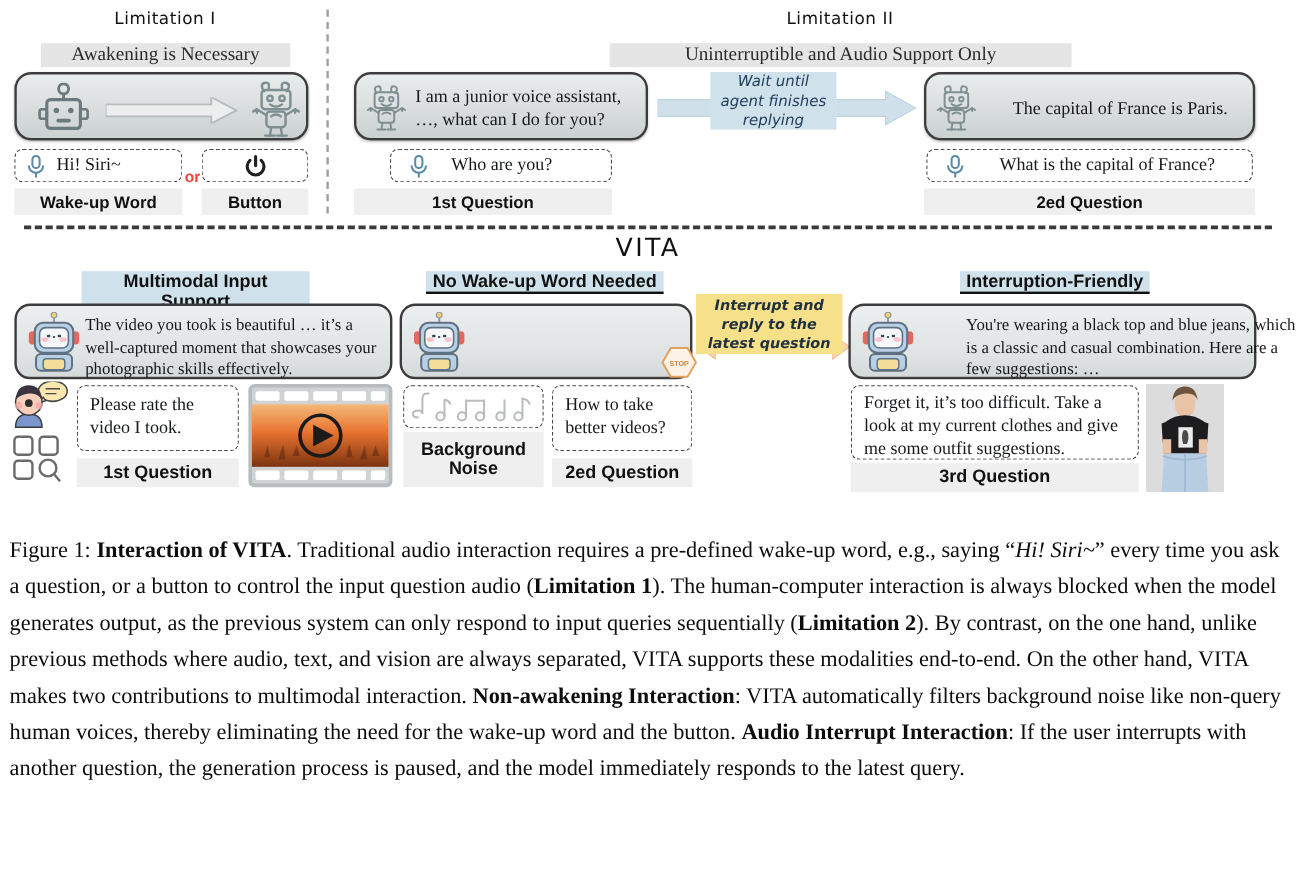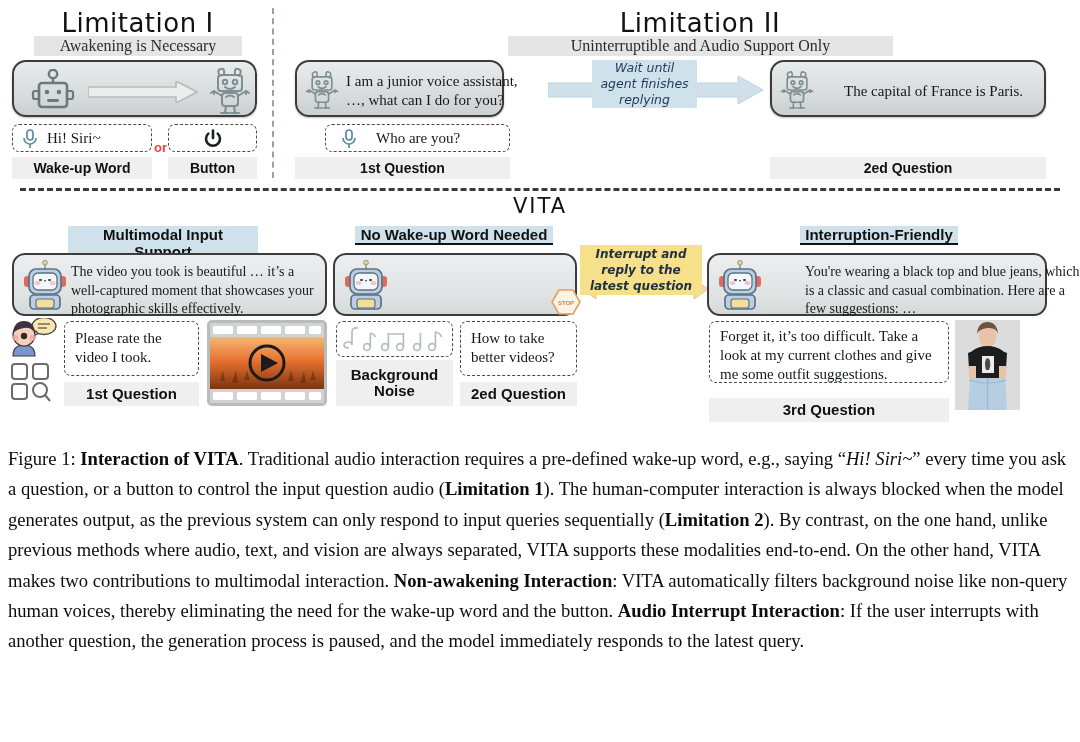--- a/index.html
+++ b/index.html
@@ -21,21 +21,21 @@
     border-left:2px dashed #9aa0a6;
   }
   .hdivider {
     position:absolute; left:20px; top:188px; width:1040px; height:0;
     border-top:3px dashed #3b3b3b;
   }
 
   .lim-title {
     position:absolute;
     font-family:"DejaVu Sans", sans-serif;
-    font-size:26px; font-weight:400; letter-spacing:0.5px;
+    font-size:14px; font-weight:400; letter-spacing:0.5px;
     color:#111; text-align:center;
   }
   .lim-sub {
     position:absolute; text-align:center;
     font-family:"Liberation Serif", serif;
     font-size:16px; color:#2b2b2b;
     background:#e5e5e5;
     padding:1px 6px;
   }
 
@@ -224,21 +224,21 @@
       </span>
     </div>
 
     <div class="chip" style="left:12px; top:157px; width:140px; height:22px;">Wake-up Word</div>
     <div class="chip" style="left:168px; top:157px; width:89px; height:22px;">Button</div>
 
     <div class="lim-title" style="left:580px; top:8px; width:240px;">Limitation II</div>
 
     <div class="lim-sub" style="left:508px; top:36px; width:385px;">Uninterruptible and Audio Support Only</div>
 
-    <div class="panel" style="left:295px; top:60px; width:209px; height:57px;">
+    <div class="panel" style="left:295px; top:60px; width:245px; height:57px;">
       <span class="grid-icon" style="left:7px; top:6px;">
         <svg width="36" height="44" viewBox="0 0 44 48">
           <g fill="none" stroke="#7f8e91" stroke-width="2" stroke-linecap="round">
             <path d="M12 9 q-4 -6 1 -7 q4 -1 3 5"></path>
             <path d="M31 9 q4 -6 -1 -7 q-4 -1 -3 5"></path>
             <rect x="10" y="8" width="24" height="16" rx="3"></rect>
             <circle cx="17" cy="15" r="2.2"></circle>
               <circle cx="27" cy="15" r="2.2"></circle>
             <path d="M17 20 q5 4 10 0"></path>
             <rect x="14" y="26" width="16" height="13" rx="3"></rect>
@@ -288,20 +288,30 @@
             <path d="M14 29 L6 24 M6 24 l-3 2 M6 24 l0 3"></path>
             <path d="M30 29 L38 24 M38 24 l3 2 M38 24 l0 3"></path>
             <path d="M18 39 L17 46 M26 39 L27 46"></path>
             <path d="M13 46 h8 M23 46 h8"></path>
           </g>
         </svg>
       </span>
       <span class="panel-text" style="left:72px; top:20px;">The capital of France is Paris.</span>
     </div>
 
+    <div class="dashed" style="left:772px; top:124px; width:272px; height:28px;">
+      <span class="grid-icon" style="left:14px; top:3px;">
+        <svg width="18" height="22" viewBox="0 0 18 22">
+          <rect x="6" y="2" width="6" height="10" rx="3" fill="none" stroke="#5b8aa6" stroke-width="1.7"></rect>
+          <path d="M3 10 a6 6 0 0 0 12 0" fill="none" stroke="#5b8aa6" stroke-width="1.7"></path>
+          <line x1="9" y1="16" x2="9" y2="20" stroke="#5b8aa6" stroke-width="1.7"></line>
+        </svg>
+      </span>
+      <span class="dashed-text" style="left:60px; top:4px;">What is the capital of France?</span>
+    </div>
 
     <div class="chip" style="left:770px; top:157px; width:276px; height:22px;">2ed Question</div>
 
     <div class="hdivider"></div>
   </div>
 
   <div class="vita-title">VITA</div>
 
   <div class="feat-title" style="left:355px; top:226px; width:198px;">No Wake-up Word Needed</div>
   <div class="feat-title" style="left:68px; top:226px; width:190px;">Multimodal Input Support</div>
@@ -469,21 +479,21 @@
         <rect x="8" y="35" width="30" height="14" rx="4" fill="#b9cfe3" stroke="#5d7183" stroke-width="1.7"></rect>
         <rect x="14" y="39" width="18" height="9" rx="2.5" fill="#f4dd9a" stroke="#5d7183" stroke-width="1.2"></rect>
       </svg>
     </span>
     <span class="vita-text" style="left:57px; top:8px; width:278px;margin-left:39px;">You're wearing a black top and blue jeans, which is a classic and casual combination. Here are a few suggestions:  …</span>
   </div>
 
   <div class="dashed" style="left:709px; top:321px; width:240px; height:62px;padding-left:10px;">
     <span class="dashed-text" style="left:10px; top:5px; width:222px;">Forget it, it’s too difficult. Take a look at my current clothes and give me some outfit suggestions.</span>
   </div>
-  <div class="chip" style="left:709px; top:398px; width:240px; height:24px; font-size:15px;">3rd Question</div>
+  <div class="chip" style="left:709px; top:386px; width:240px; height:24px; font-size:15px;">3rd Question</div>
 
   <div class="photo" style="left:955px; top:320px; width:65px; height:90px;">
     <svg width="65" height="90" viewBox="0 0 65 90">
       <rect x="0" y="0" width="65" height="90" fill="#dcdcdc"></rect>
       <path d="M24 16 q0 -10 8.5 -10 q8.5 0 8.5 10 q0 11 -8.5 11 q-8.5 0 -8.5 -11 z" fill="#e9c3a7"></path>
       <path d="M22 14 q1 -12 10.5 -12 q9.5 0 10.5 12 q-2 -7 -10.5 -6 q-8.5 1 -10.5 6 z" fill="#6d543f"></path>
       <path d="M28 25 h9 v6 h-9 z" fill="#e9c3a7"></path>
       <path d="M17 31 q7 -5 15.5 -5 q8.5 0 15.5 5 l2 27 h-35 z" fill="#1d1d20"></path>
       <path d="M13 33 l5 -2 l2 17 l-6 1 z" fill="#1d1d20"></path>
       <path d="M52 33 l-5 -2 l-2 17 l6 1 z" fill="#1d1d20"></path>

